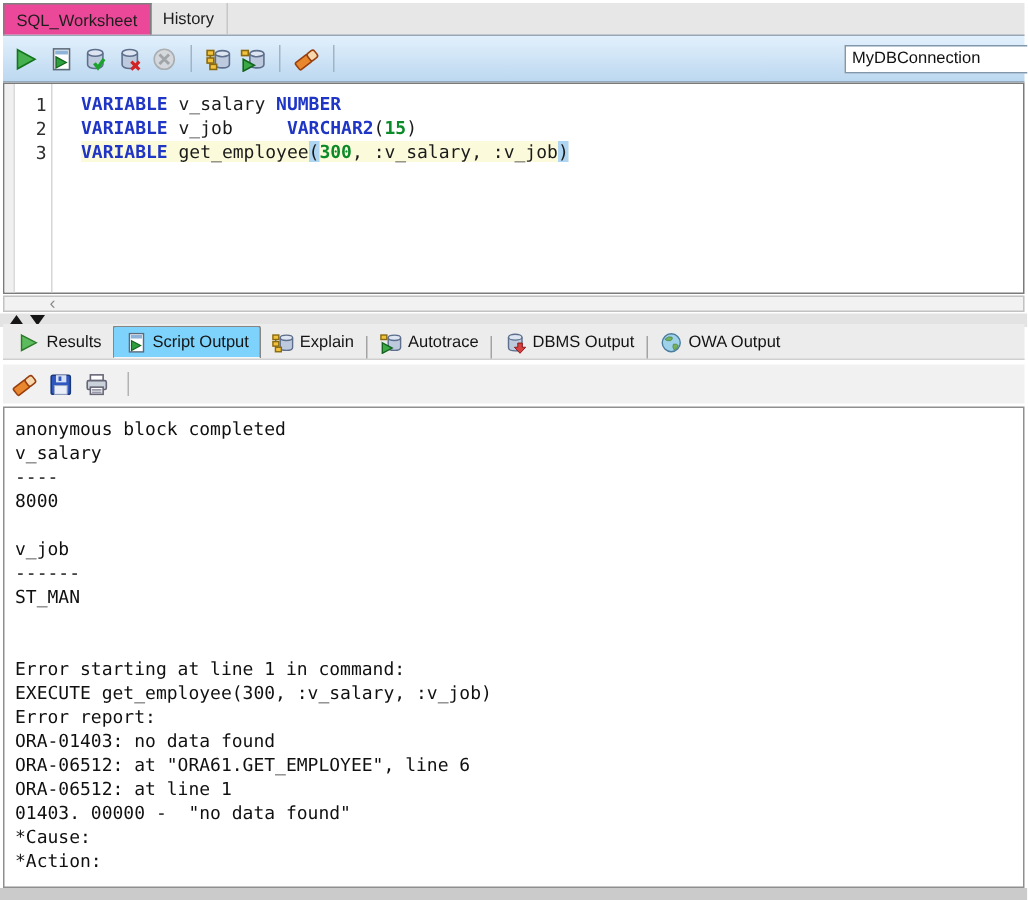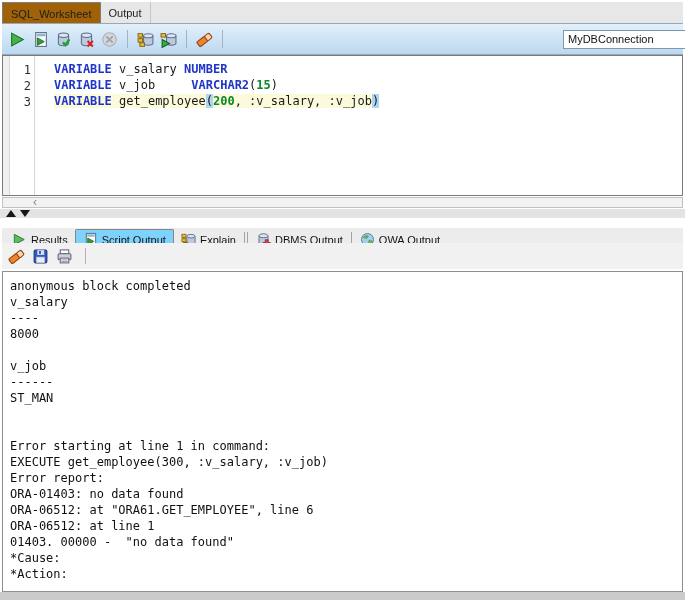--- a/index.html
+++ b/index.html
@@ -4,21 +4,21 @@
 <style>
   html,body{margin:0;padding:0;background:#fff;}
   .canvas{position:relative;width:685px;height:600px;background:#fff;overflow:hidden;
           font-family:"Liberation Sans",sans-serif;-webkit-font-smoothing:antialiased;}
 
   
   .tabbar-top{position:absolute;left:2px;top:2px;width:681px;height:22px;background:#e7e7e7;
               border-bottom:1px solid #9aa7b5;display:flex;align-items:stretch;box-sizing:border-box;}
   .wtab{padding:3px 8px 2px;font-size:11px;color:#1d1d1d;display:flex;align-items:center;
         border-right:1px solid #c7c7c7;white-space:nowrap;}
-  .wtab.active{background:#a16207;border:1px solid #7e7e7e;border-bottom:none;}
+  .wtab.active{background:#ec4899;border:1px solid #7e7e7e;border-bottom:none;}
 
   
   .toolbar{position:absolute;left:2px;top:24px;width:681px;height:31px;
            background:linear-gradient(#e2f0fc,#bcd8f0);border-bottom:1px solid #93a9bd;
            display:flex;align-items:center;padding:0 4px;box-sizing:border-box;}
   .tbtn{width:22px;height:22px;display:flex;align-items:center;justify-content:center;margin-right:1px;}
   .tbtn svg{width:17px;height:17px;}
   .tbtn.disabled{opacity:.8;filter:grayscale(1) brightness(1.05);}
   .sep{width:1px;height:18px;background:#9fb4c6;margin:0 6px;}
   .combo{position:absolute;right:-12px;top:6px;width:122px;height:17px;background:#fff;
@@ -48,22 +48,22 @@
 
   
   .splitter{position:absolute;left:0;top:209px;width:685px;height:9px;background:#e3e3e3;
             display:flex;align-items:center;gap:4px;padding-left:6px;box-sizing:border-box;}
   .tri-up{width:0;height:0;border-left:5px solid transparent;border-right:5px solid transparent;
           border-bottom:7px solid #161616;}
   .tri-down{width:0;height:0;border-left:5px solid transparent;border-right:5px solid transparent;
             border-top:7px solid #161616;}
 
   
-  .tabbar-bot{position:absolute;left:2px;top:228px;width:681px;height:24px;background:#ececec;
-              display:flex;align-items:center;padding-left:3px;box-sizing:border-box;
+  .tabbar-bot{position:absolute;left:2px;top:216px;width:681px;height:24px;background:#ececec;
+              display:flex;align-items:flex-end;padding-left:3px;box-sizing:border-box;
               border-bottom:1px solid #cfcfcf;}
   .btab{display:flex;align-items:center;gap:4px;padding:0 7px;font-size:11px;color:#141414;
         height:22px;box-sizing:border-box;white-space:nowrap;}
   .btab svg{width:15px;height:15px;}
   .btab.active{background:#7dd3fc;border:1px solid #868686;border-bottom-color:#f6f6f6;
                border-radius:2px 2px 0 0;}
   .tdiv{width:1px;height:15px;background:#a3a3a3;margin:0 1px;}
 
   
   .toolbar2{position:absolute;left:2px;top:243px;width:681px;height:26px;background:#f1f1f1;
@@ -77,21 +77,21 @@
   .outpre{margin:0;font:12px/16px "DejaVu Sans Mono",monospace;color:#101010;white-space:pre;}
   .bottomstrip{position:absolute;left:0;top:592px;width:685px;height:8px;background:#cbcbcb;}
 </style>
 </head>
 <body>
 
 <div class="canvas">
 
   <div class="tabbar-top">
       <div class="wtab active">SQL_Worksheet</div>
-      <div class="wtab">Output</div>
+      <div class="wtab">History</div>
     </div>
 
   <div class="toolbar">
     <div class="tbtn">
         <span style="display: inline-flex;">
           <svg viewBox="0 0 16 16" width="16" height="16">
             <polygon points="2.5,2 13.5,8 2.5,14" fill="#46b14e" stroke="#15751f"></polygon>
           </svg>
         </span>
       </div>
@@ -172,21 +172,21 @@
     <div class="ann"></div>
     <div class="gutter">
         <div class="lnum">1</div>
         <div class="lnum">2</div>
         <div class="lnum">3</div>
       </div>
     <div class="gdiv"></div>
     <div class="codearea">
         <div class="cline"><span class="wrap"><span class="kw">VARIABLE</span><span class="plain"> v_salary </span><span class="kw">NUMBER</span></span></div>
         <div class="cline"><span class="wrap"><span class="kw">VARIABLE</span><span class="plain"> v_job     </span><span class="kw">VARCHAR2</span><span class="plain">(</span><span class="num">15</span><span class="plain">)</span></span></div>
-        <div class="cline hl"><span class="wrap"><span class="kw">VARIABLE</span><span class="plain"> get_employee</span><span class="paren">(</span><span class="num">200</span><span class="plain">, :v_salary, :v_job</span><span class="paren">)</span></span></div>
+        <div class="cline hl"><span class="wrap"><span class="kw">VARIABLE</span><span class="plain"> get_employee</span><span class="paren">(</span><span class="num">300</span><span class="plain">, :v_salary, :v_job</span><span class="paren">)</span></span></div>
       </div>
   </div>
 
   <div class="hscroll">
     <span class="chev">‹</span>
   </div>
 
   <div class="splitter">
     <span class="tri-up"></span>
     <span class="tri-down"></span>
@@ -218,20 +218,31 @@
             <ellipse cx="10.6" cy="4.5" rx="4.4" ry="1.9" fill="#dde5f2" stroke="#5d6f8c"></ellipse>
             <path d="M3 5.5 v7 h3" fill="none" stroke="#8a6a10"></path>
             <rect x="1" y="2.5" width="4.2" height="3.2" fill="#f2c23c" stroke="#8a6a10"></rect>
             <rect x="1" y="7.2" width="4.2" height="3.2" fill="#f2c23c" stroke="#8a6a10"></rect>
             <rect x="2.8" y="11.2" width="4.2" height="3.2" fill="#f2c23c" stroke="#8a6a10"></rect>
           </svg>
         </span>
         <span>Explain</span>
       </div>
       <div class="tdiv"></div>
+      <div class="btab">
+        <span style="display: inline-flex;">
+          <svg viewBox="0 0 16 16" width="16" height="16">
+            <path d="M6.2 4.5 v6.8 c0 1.2 1.9 2.1 4.4 2.1 s4.4 -.9 4.4 -2.1 v-6.8" fill="#bdcade" stroke="#5d6f8c"></path>
+            <ellipse cx="10.6" cy="4.5" rx="4.4" ry="1.9" fill="#dde5f2" stroke="#5d6f8c"></ellipse>
+            <rect x="1" y="2.5" width="4.2" height="3.2" fill="#f2c23c" stroke="#8a6a10"></rect>
+            <polygon points="2,8 9,11.8 2,15.5" fill="#3aa946" stroke="#14641f"></polygon>
+          </svg>
+        </span>
+        <span>Autotrace</span>
+      </div>
       <div class="tdiv"></div>
       <div class="btab">
         <span style="display: inline-flex;">
           <svg viewBox="0 0 16 16" width="16" height="16">
             <path d="M3.2 4 v7.5 c0 1.3 2.1 2.3 4.8 2.3 s4.8 -1 4.8 -2.3 V4" fill="#bdcade" stroke="#5d6f8c"></path>
             <ellipse cx="8" cy="4" rx="4.8" ry="2.1" fill="#dde5f2" stroke="#5d6f8c"></ellipse>
             <path d="M9.8 8.2 h3.2 v3 h2.4 l-4 4.3 -4 -4.3 h2.4 z" fill="#d64040" stroke="#8d1a1a" stroke-width=".7"></path>
           </svg>
         </span>
         <span>DBMS Output</span>

